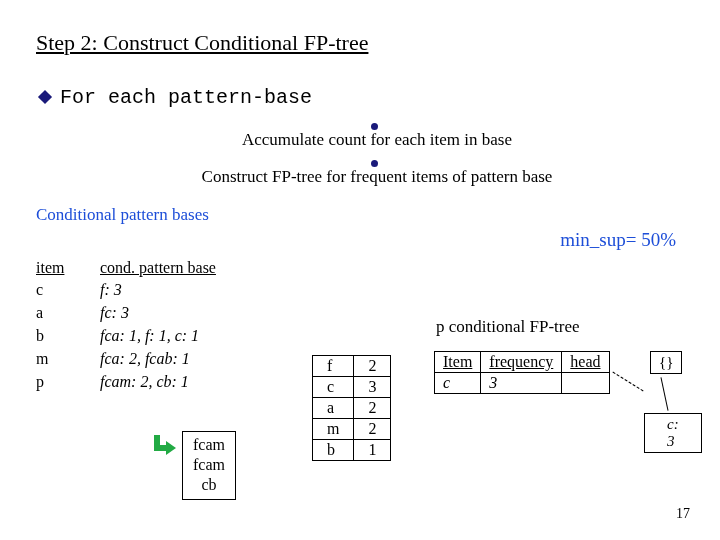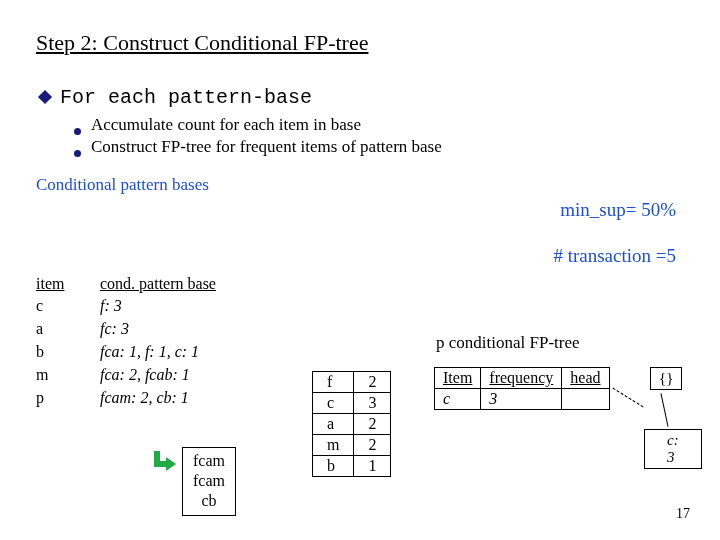--- a/index.html
+++ b/index.html
@@ -14,21 +14,21 @@
     position: relative;
   }
   .title { font-size: 22px; text-decoration: underline; margin-bottom: 30px; }
   .diamond-row { display: flex; align-items: flex-start; margin-bottom: 6px; }
   .diamond {
     width: 10px; height: 10px; background: #1a1a7a;
     transform: rotate(45deg); margin: 6px 10px 0 4px; flex: 0 0 auto;
   }
   .h1 { font-size: 20px; font-family: Liberation Mono, monospace; }
   .sublist { margin-left: 34px; }
-  .bullet-row { display: flex; align-items: flex-end; margin-bottom: 2px; }
+  .bullet-row { display: flex; align-items: center; margin-bottom: 2px; flex-direction: column; }
   .bullet-dot {
     width: 7px; height: 7px; border-radius: 50%;
     background: #1a1a7a; margin: 8px 10px 0 4px; flex: 0 0 auto;
   }
   .bullet-text { font-size: 17px; }
   .maroon { color: #1d4ed8; }
   .mid-wrap { display: flex; justify-content: space-between; margin-top: 18px; }
   .cpb { font-size: 17px; }
   .right-side { text-align: right; font-size: 19px; margin-right: 8px; }
   .right-side div { margin-bottom: 2px; margin-top: 24px; }
@@ -116,21 +116,20 @@
   <div class="bullet-row">
     <span class="bullet-dot"></span>
     <span class="bullet-text">Construct FP-tree for frequent items of pattern base</span>
   </div>
 </div>
 
 <div class="mid-wrap">
   <div class="cpb maroon">Conditional pattern bases</div>
   <div class="right-side">
     <div class="maroon">min_sup= 50%</div>
-    <div class="maroon"># transaction =5</div>
   </div>
 </div>
 
 <div class="table-area">
   <div class="tbl-hdr">
     <span class="col-item">item</span>
     <span class="col-base">cond. pattern base</span>
   </div>
   <div class="tbl-row">
     <span class="c1">c</span>

